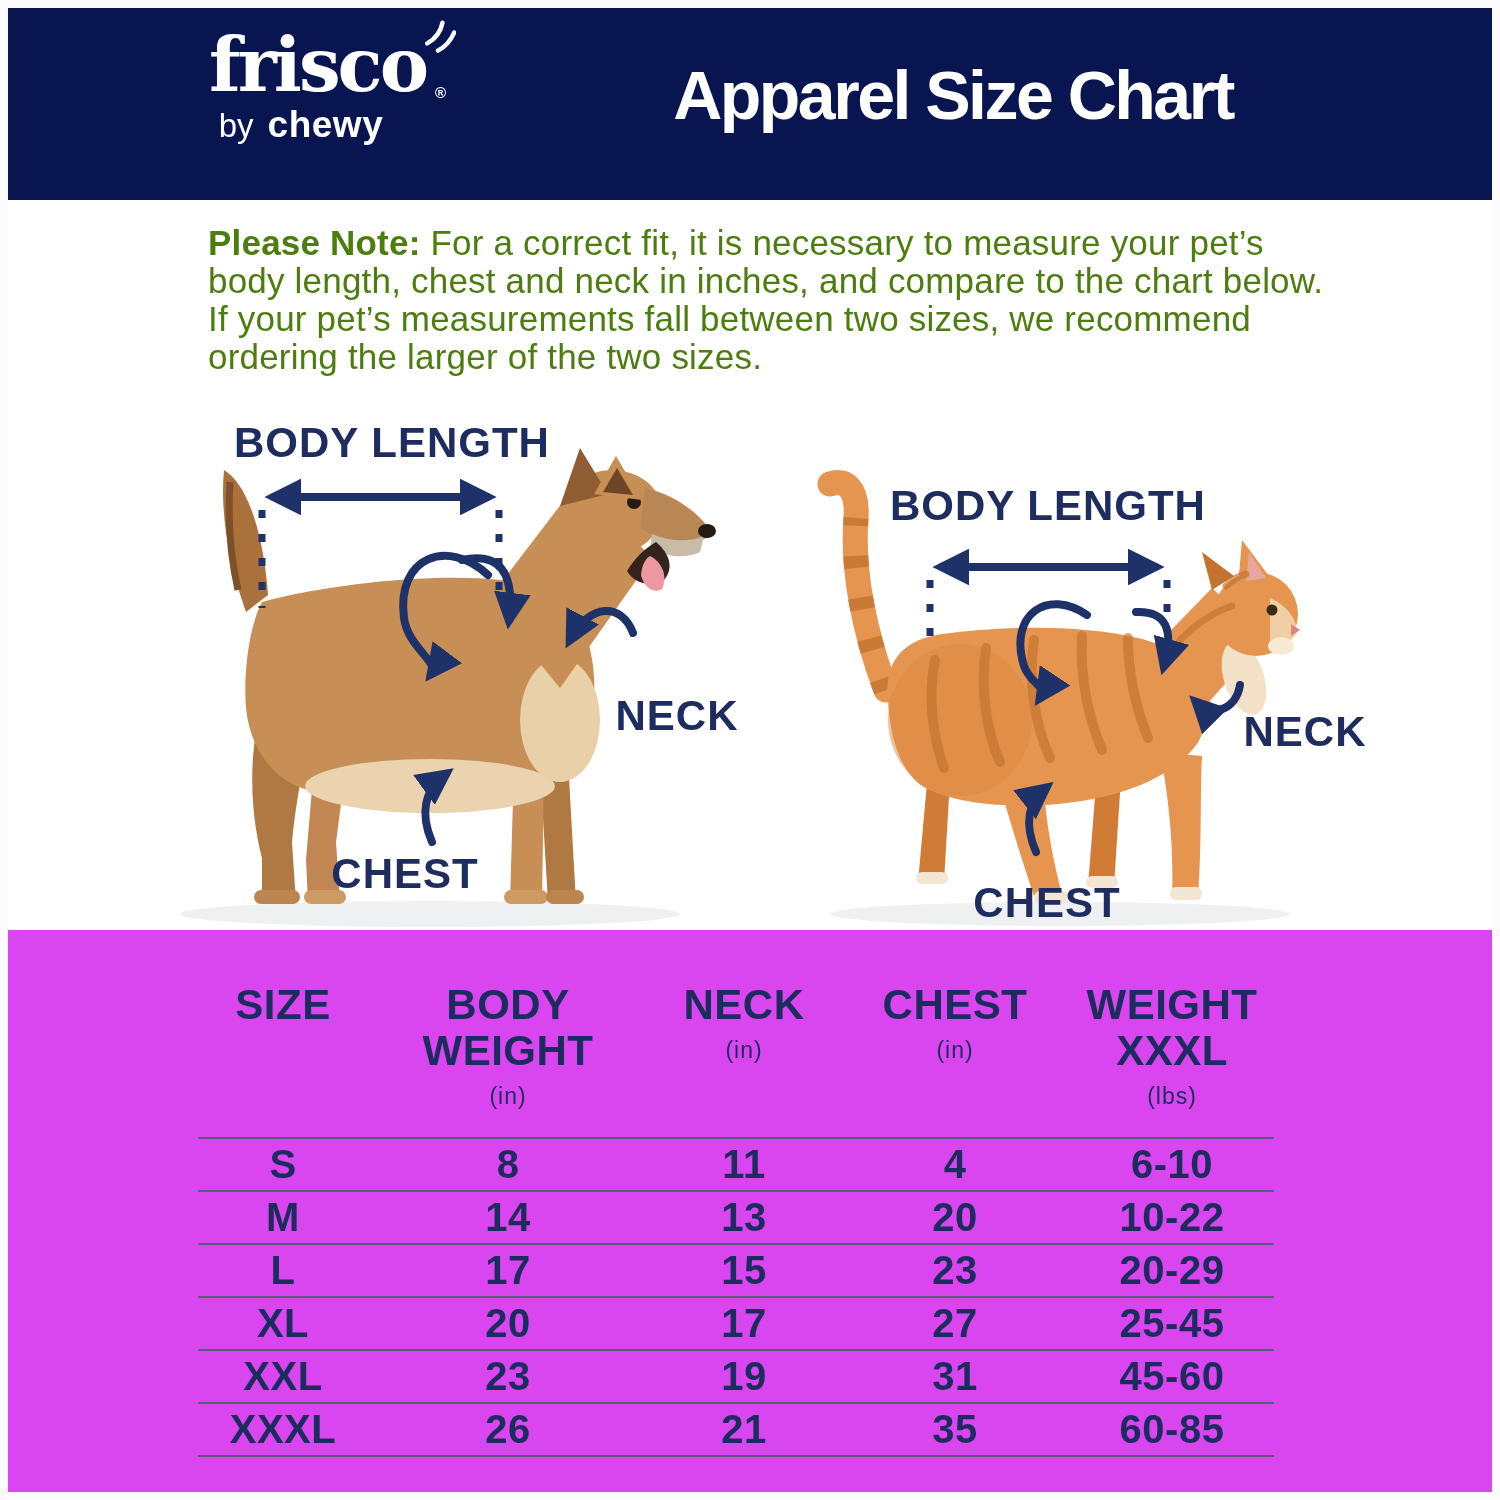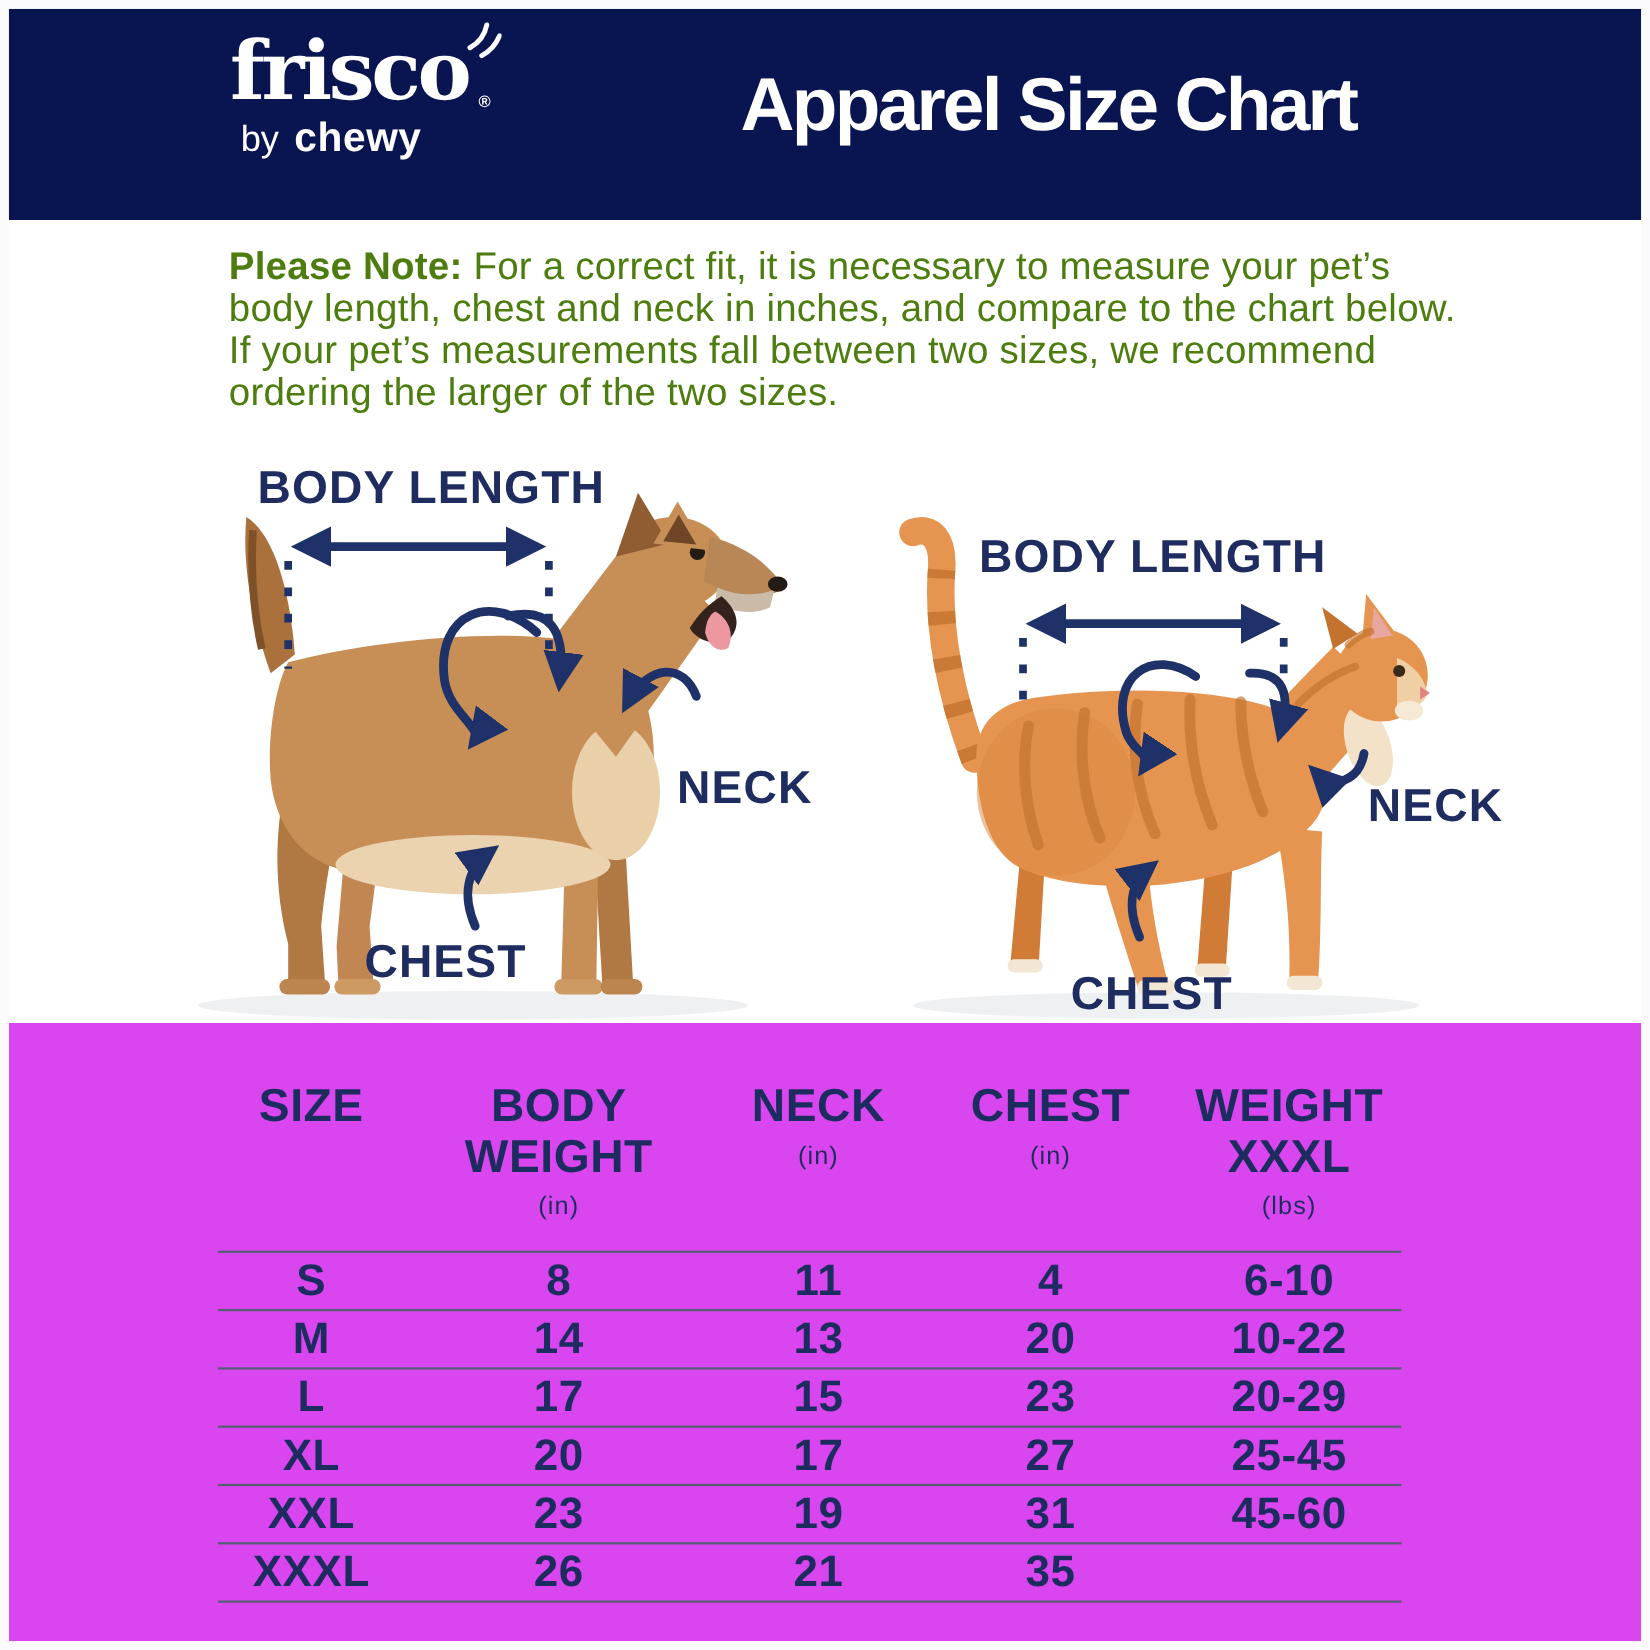--- a/index.html
+++ b/index.html
@@ -231,18 +231,19 @@
         <span class="td">23</span>
         <span class="td">19</span>
         <span class="td">31</span>
         <span class="td">45-60</span>
       </div>
       <div class="tr">
         <span class="td">XXXL</span>
         <span class="td">26</span>
         <span class="td">21</span>
         <span class="td">35</span>
+        <span class="td">60-85</span>
       </div>
     </div>
   </div>
 
   <div class="frame"></div>
 </div>
 
 </body></html>

